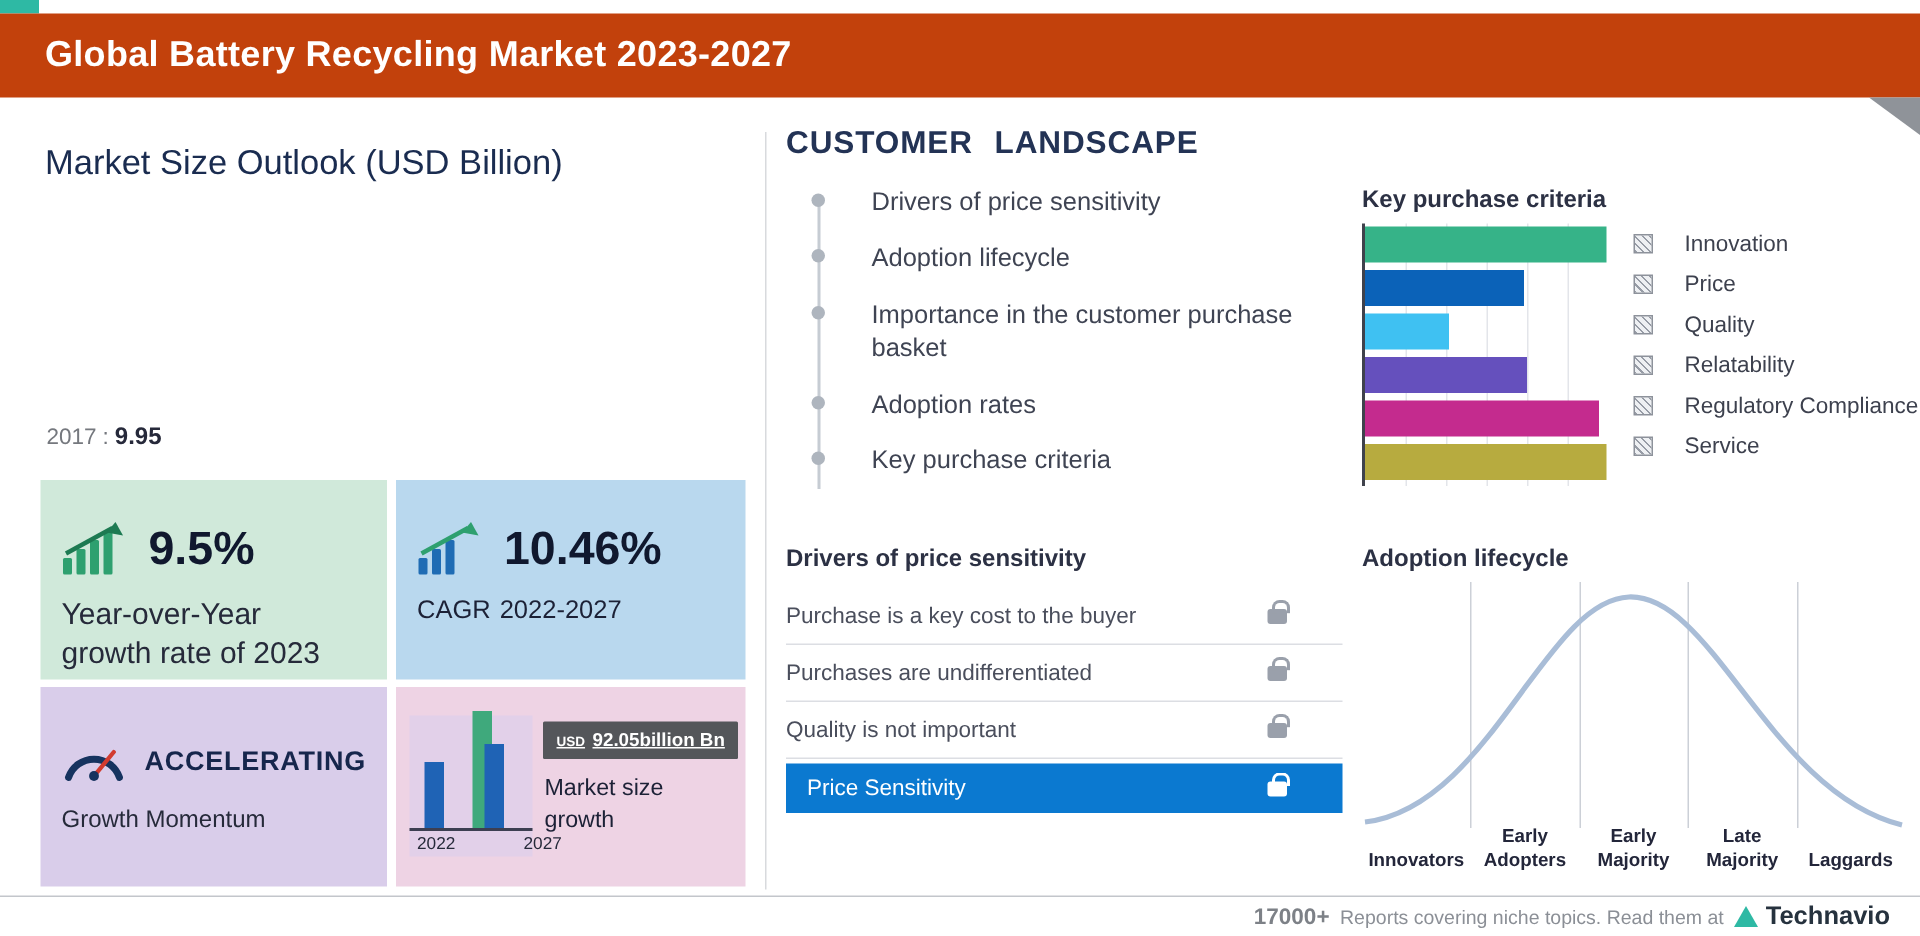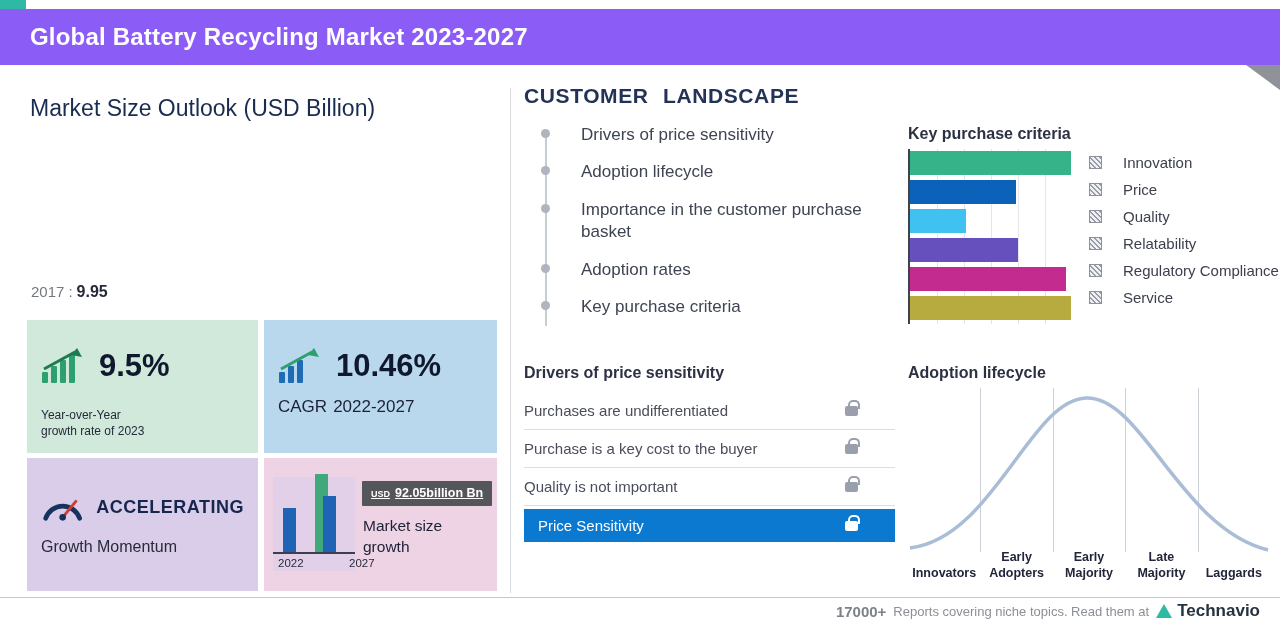--- a/index.html
+++ b/index.html
@@ -1,42 +1,42 @@
 <!DOCTYPE html>
 <html><head>
 <meta charset="utf-8">
 <style>
   * { box-sizing: border-box; margin: 0; padding: 0; }
   body { background:#e9eaec; font-family:"Liberation Sans", sans-serif; }
   .page { position:relative; width:1280px; height:624px; background:#ffffff; overflow:hidden; }
 
   
   .corner-accent { position:absolute; left:0; top:0; width:26px; height:9px; background:#2eb9a4; }
-  .header { position:absolute; left:0; top:9px; width:100%; height:56px; background:#8b5cf6; display:flex; align-items:center; }
+  .header { position:absolute; left:0; top:9px; width:100%; height:56px; background:#c2410c; display:flex; align-items:center; }
   .page-title { margin-left:30px; color:#ffffff; font-size:24px; font-weight:bold; letter-spacing:.2px; }
   .header-fold { position:absolute; top:65px; right:0; width:0; height:0; border-top:25px solid #8f9399; border-left:34px solid transparent; }
 
   
   .ms-title { position:absolute; left:30px; top:95px; font-size:23px; color:#1a2c50; font-weight:500; }
   .base-year { position:absolute; left:31px; top:283px; font-size:15px; }
   .by-year, .by-sep { color:#75787e; }
   .by-sep { margin:0 4px; }
   .by-val { color:#26293a; font-weight:bold; font-size:16px; }
 
   .cards { position:absolute; left:27px; top:320px; width:470px; height:271px;
            display:grid; grid-template-columns:231px 233px; grid-template-rows:133px 133px; gap:5px 6px; }
   .card { position:relative; padding:12px 14px; }
   .card-mint   { background:#d0e9da; }
   .card-blue   { background:#b9d8ee; }
   .card-purple { background:#d9cdea; }
   .card-pink   { background:#eed3e4; padding:0; }
 
   .card-top { display:flex; align-items:center; gap:12px; margin-top:16px; }
   .big-num { font-size:31px; font-weight:bold; color:#10182e; }
-  .card-text { margin-top:24px; font-size:12px; color:#262a3a; line-height:1.3; }
+  .card-text { margin-top:13px; font-size:20px; color:#262a3a; line-height:1.3; }
   .cagr-line { margin-top:13px; font-size:17px; color:#1c2136; }
   .cagr-line .cagr-period { margin-left:6px; }
 
   .accel-row { display:flex; align-items:center; gap:12px; margin-top:22px; }
   .accel-text { font-size:18px; font-weight:bold; color:#16264c; letter-spacing:.5px; }
   .momentum-text { margin-top:16px; font-size:16px; color:#262a3a; }
 
   
   .mini-panel { position:absolute; left:9px; top:19px; width:82px; height:94px; background:#e2d0e9; }
   .mini-axis { position:absolute; left:0; right:0; bottom:17px; height:2px; background:#3c3f52; }
@@ -198,25 +198,25 @@
     <li>Drivers of price sensitivity</li>
     <li>Adoption lifecycle</li>
     <li>Importance in the customer purchase basket</li>
     <li>Adoption rates</li>
     <li>Key purchase criteria</li>
   </ul>
 
   <h3 class="ps-title">Drivers of price sensitivity</h3>
   <div class="ps-table">
     <div class="ps-row">
+      <span>Purchase is a key cost to the buyer</span>
+      <span class="lock"></span>
+    </div>
+    <div class="ps-row">
       <span>Purchases are undifferentiated</span>
-      <span class="lock"></span>
-    </div>
-    <div class="ps-row">
-      <span>Purchase is a key cost to the buyer</span>
       <span class="lock"></span>
     </div>
     <div class="ps-row">
       <span>Quality is not important</span>
       <span class="lock"></span>
     </div>
     <div class="ps-highlight">
       <span>Price Sensitivity</span>
       <span class="lock lock-white"></span>
     </div>

